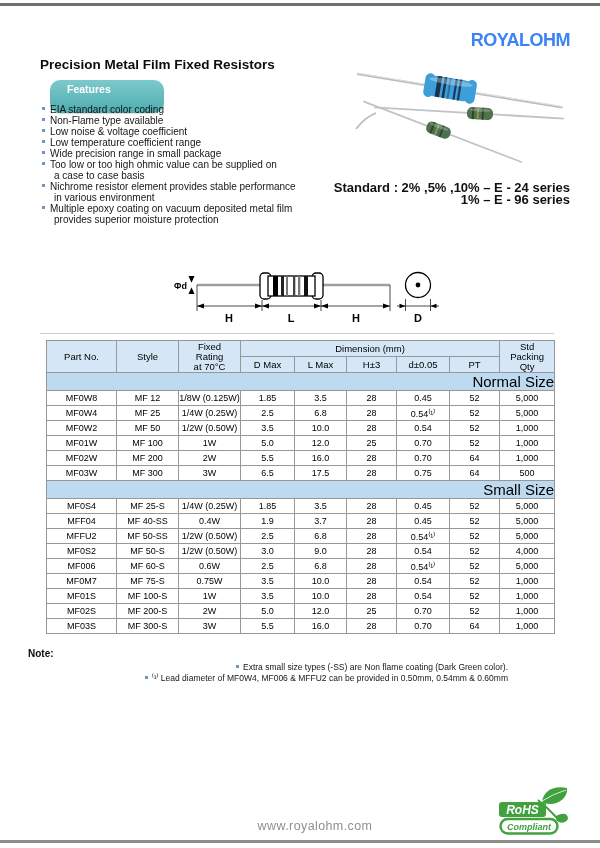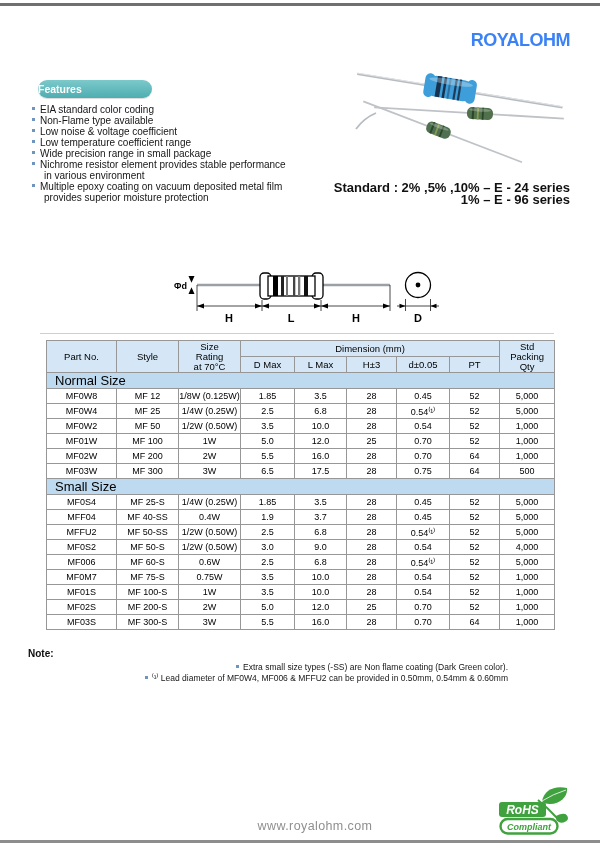--- a/index.html
+++ b/index.html
@@ -6,48 +6,48 @@
   .page{position:relative;width:600px;height:848px;background:#ffffff;overflow:hidden;
         font-family:"Liberation Sans",sans-serif;color:#111;}
   .rule-top{position:absolute;left:0;top:3px;width:600px;height:3px;background:#6f6f6f;}
   .rule-bottom{position:absolute;left:0;top:840px;width:600px;height:3px;background:#8d8d8d;}
 
   .logo{position:absolute;top:30px;right:30px;font-size:18px;font-weight:bold;
         color:#3b82f6;letter-spacing:-0.5px;}
 
   .title{position:absolute;left:40px;top:57px;font-size:13.5px;font-weight:bold;color:#0d0d0d;}
 
-  .features-pill{position:absolute;left:38px;top:80px;width:114px;height:18px;border-radius:10px;
+  .features-pill{position:absolute;left:50px;top:80px;width:114px;height:33px;border-radius:10px;
         background:linear-gradient(180deg,#7cc9cb 0%,#4fadb0 100%);
-        color:#fff;font-weight:bold;font-size:10.5px;line-height:18px;padding-left:0;
+        color:#fff;font-weight:bold;font-size:10.5px;line-height:18px;padding-left:17px;
         box-sizing:border-box;box-shadow:0 1px 1px rgba(0,0,0,.15);}
 
-  ul.bullet-list{position:absolute;left:32px;top:104px;width:320px;margin:0;padding:0;list-style:none;}
+  ul.bullet-list{position:absolute;left:42px;top:104px;width:320px;margin:0;padding:0;list-style:none;}
   ul.bullet-list li{padding-left:12px;text-indent:-12px;font-size:10px;line-height:11px;color:#161616;}
   ul.bullet-list .bullet{display:inline-block;width:3px;height:3px;background:#6f94bd;
         margin-right:5px;vertical-align:3px;}
   ul.bullet-list .txt{white-space:pre-line;}
 
   .photo{position:absolute;left:350px;top:63px;}
   .standard{position:absolute;right:30px;top:182px;text-align:right;font-size:13px;
         font-weight:bold;line-height:12px;color:#111;}
 
   .drawing{position:absolute;left:70px;top:255px;}
 
   .table-sep{position:absolute;left:40px;top:333px;width:514px;height:1px;background:#cfcfcf;}
 
   table.spec{position:absolute;left:46px;top:340px;width:508px;border-collapse:collapse;
         table-layout:fixed;border:1px solid #7f7f7f;}
   table.spec th, table.spec td{border:1px solid #979797;text-align:center;padding:0;
         font-weight:normal;color:#000;overflow:hidden;}
   table.spec thead th{background:#d5e7f6;font-size:9.5px;line-height:10px;height:15px;}
   table.spec thead .hdr3{font-size:9.5px;line-height:10px;}
   table.spec td{font-size:9px;height:14px;}
-  table.spec tr.section-row td{background:#bedaf0;text-align:left;padding-left:8px;
-        font-size:13px;height:15px;}
+  table.spec tr.section-row td{background:#bedaf0;text-align:right;
+        font-size:15px;height:15px;}
 
   .note-block{position:absolute;left:28px;top:648px;width:480px;}
   .note-title{font-size:10px;font-weight:bold;margin-bottom:3px;color:#0d0d0d;}
   ul.note-list{position:static;margin:0;padding:0;list-style:none;}
   ul.note-list li{padding-left:10px;text-indent:-10px;font-size:8.5px;line-height:11px;color:#161616;text-align:right;}
   ul.note-list .bullet{display:inline-block;width:3px;height:3px;background:#6f94bd;
         margin-right:4px;vertical-align:2px;}
 
   .footer-url{position:absolute;left:15px;top:819px;width:600px;text-align:center;
         color:#8f8f8f;font-size:12.5px;letter-spacing:0.4px;}
@@ -55,29 +55,32 @@
 </style>
 </head>
 <body>
 
 <div class="page">
 
   <div class="rule-top"></div>
 
   <div class="logo">ROYALOHM</div>
 
+  <div class="title">Precision Metal Film Fixed Resistors</div>
 
   <div class="features-pill">Features</div>
 
   <ul class="bullet-list">
       <li><span class="bullet"></span><span class="txt">EIA standard color coding</span></li>
       <li><span class="bullet"></span><span class="txt">Non-Flame type available</span></li>
       <li><span class="bullet"></span><span class="txt">Low noise &amp; voltage coefficient</span></li>
       <li><span class="bullet"></span><span class="txt">Low temperature coefficient range</span></li>
       <li><span class="bullet"></span><span class="txt">Wide precision range in small package</span></li>
+      <li><span class="bullet"></span><span class="txt">Too low or too high ohmic value can be supplied on
+a case to case basis</span></li>
       <li><span class="bullet"></span><span class="txt">Nichrome resistor element provides stable performance
 in various environment</span></li>
       <li><span class="bullet"></span><span class="txt">Multiple epoxy coating on vacuum deposited metal film
 provides superior moisture protection</span></li>
     </ul>
 
   <svg class="photo" width="235" height="115" viewBox="0 0 235 115">
 
     <g transform="rotate(9.3 100 26)">
       <line x1="6" y1="26" x2="214" y2="26" stroke="#b7bcc1" stroke-width="2.4"></line>
@@ -175,21 +178,21 @@
         <col style="width:50px">
       <col style="width:53px">
         <col style="width:50px">
         <col style="width:55px">
     </colgroup>
     <thead>
       <tr>
         <th rowspan="2">Part No.</th>
         <th rowspan="2">Style</th>
         <th rowspan="2" class="hdr3">
-          <div>Size</div>
+          <div>Fixed</div>
           <div>Rating</div>
           <div>at 70°C</div>
         </th>
         <th colspan="5">Dimension (mm)</th>
         <th rowspan="2" class="hdr3">
           <div>Std</div>
           <div>Packing</div>
           <div>Qty</div>
         </th>
       </tr>

